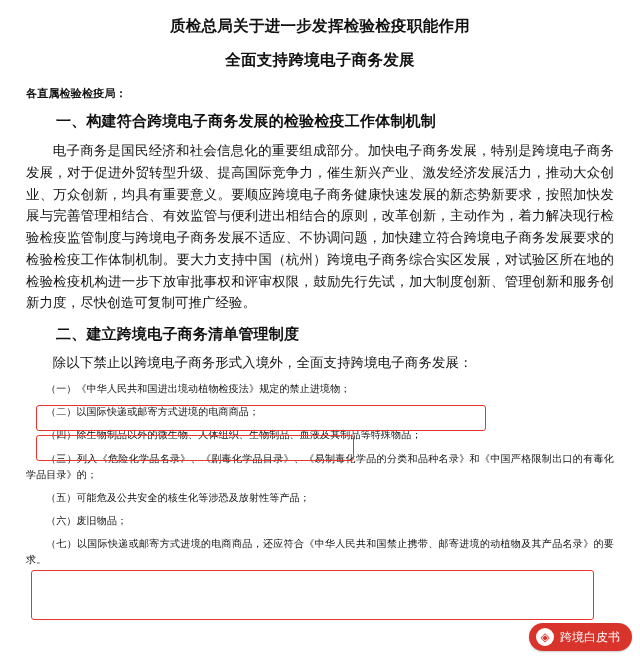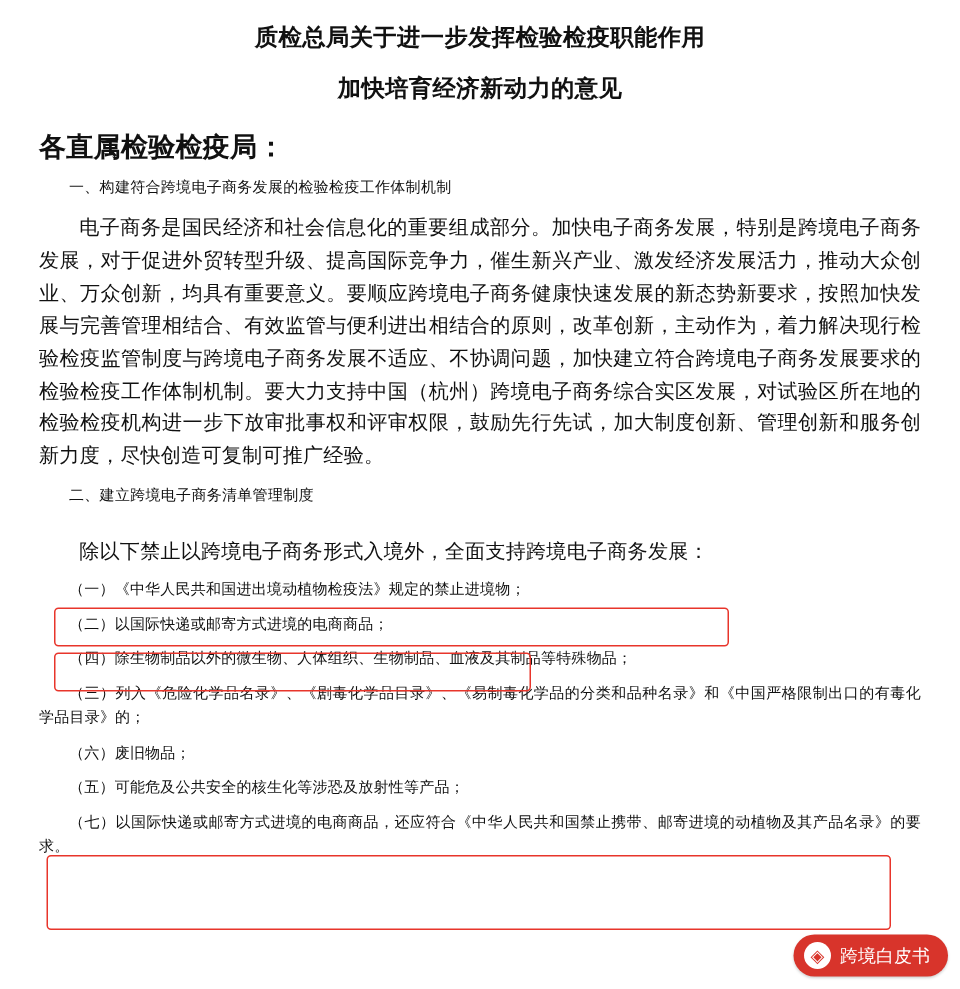--- a/index.html
+++ b/index.html
@@ -20,40 +20,40 @@
   .title{
     text-align:center;
     font-size:15.5px;
     font-weight:bold;
     letter-spacing:0.3px;
     line-height:1.55;
   }
   .title .l2{ margin-top:10px; }
   .salutation{
     margin-top:14px;
-    font-size:18px;
+    font-size:11px;
     font-weight:bold;
     letter-spacing:0.2px;
   }
   p.body{
     font-size:13.4px;
     line-height:1.62;
     margin:7px 0 0 0;
     text-align:justify;
     text-justify:inter-ideograph;
     text-indent:2em;
     letter-spacing:0.15px;
   }
-  p.tight{ margin-top:18px; }
+  p.tight{ margin-top:6px; }
   .sec{
-    font-size:10px;
+    font-size:15px;
     line-height:1.62;
     margin:8px 0 0 0;
     text-indent:2em;
-    font-weight:normal;
+    font-weight:bold;
     letter-spacing:0.2px;
   }
   .item{
     font-size:10px;
     line-height:1.62;
     margin:7px 0 0 0;
     text-indent:2em;
     text-align:justify;
     text-justify:inter-ideograph;
     letter-spacing:0.15px;
@@ -95,40 +95,40 @@
     line-height:1;
   }
 </style>
 </head>
 <body>
 
 <div class="page boxwrap">
 
   <div class="title">
     <div class="l1">质检总局关于进一步发挥检验检疫职能作用</div>
-    <div class="l2">加快培育经济新动力的意见</div>
+    <div class="l2">全面支持跨境电子商务发展</div>
   </div>
 
   <div class="salutation">各直属检验检疫局：</div>
 
 
   <div class="sec">一、构建符合跨境电子商务发展的检验检疫工作体制机制</div>
 
   <p class="body">电子商务是国民经济和社会信息化的重要组成部分。加快电子商务发展，特别是跨境电子商务发展，对于促进外贸转型升级、提高国际竞争力，催生新兴产业、激发经济发展活力，推动大众创业、万众创新，均具有重要意义。要顺应跨境电子商务健康快速发展的新态势新要求，按照加快发展与完善管理相结合、有效监管与便利进出相结合的原则，改革创新，主动作为，着力解决现行检验检疫监管制度与跨境电子商务发展不适应、不协调问题，加快建立符合跨境电子商务发展要求的检验检疫工作体制机制。要大力支持中国（杭州）跨境电子商务综合实区发展，对试验区所在地的检验检疫机构进一步下放审批事权和评审权限，鼓励先行先试，加大制度创新、管理创新和服务创新力度，尽快创造可复制可推广经验。</p>
 
   <div class="sec">二、建立跨境电子商务清单管理制度</div>
 
   <p class="body tight">除以下禁止以跨境电子商务形式入境外，全面支持跨境电子商务发展：</p>
 
   <div class="item">（一）《中华人民共和国进出境动植物检疫法》规定的禁止进境物；</div>
   <div class="item">（二）以国际快递或邮寄方式进境的电商商品；</div>
   <div class="item">（四）除生物制品以外的微生物、人体组织、生物制品、血液及其制品等特殊物品；</div>
   <div class="item">（三）列入《危险化学品名录》、《剧毒化学品目录》、《易制毒化学品的分类和品种名录》和《中国严格限制出口的有毒化学品目录》的；</div>
+  <div class="item">（五）可能危及公共安全的核生化等涉恐及放射性等产品；</div>
   <div class="item">（六）废旧物品；</div>
-  <div class="item">（五）可能危及公共安全的核生化等涉恐及放射性等产品；</div>
   <div class="item">（七）以国际快递或邮寄方式进境的电商商品，还应符合《中华人民共和国禁止携带、邮寄进境的动植物及其产品名录》的要求。</div>
 
   <div class="hl" id="hl1"></div>
   <div class="hl" id="hl2"></div>
   <div class="hl" id="hl3"></div>
 
   <div class="badge">
     <span class="dot">◈</span>
     <span>跨境白皮书</span>
   </div>

